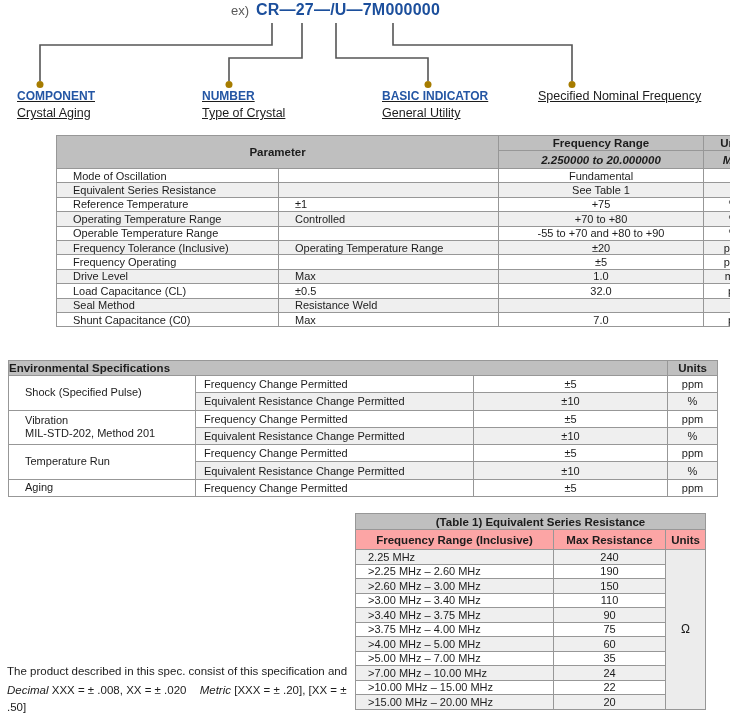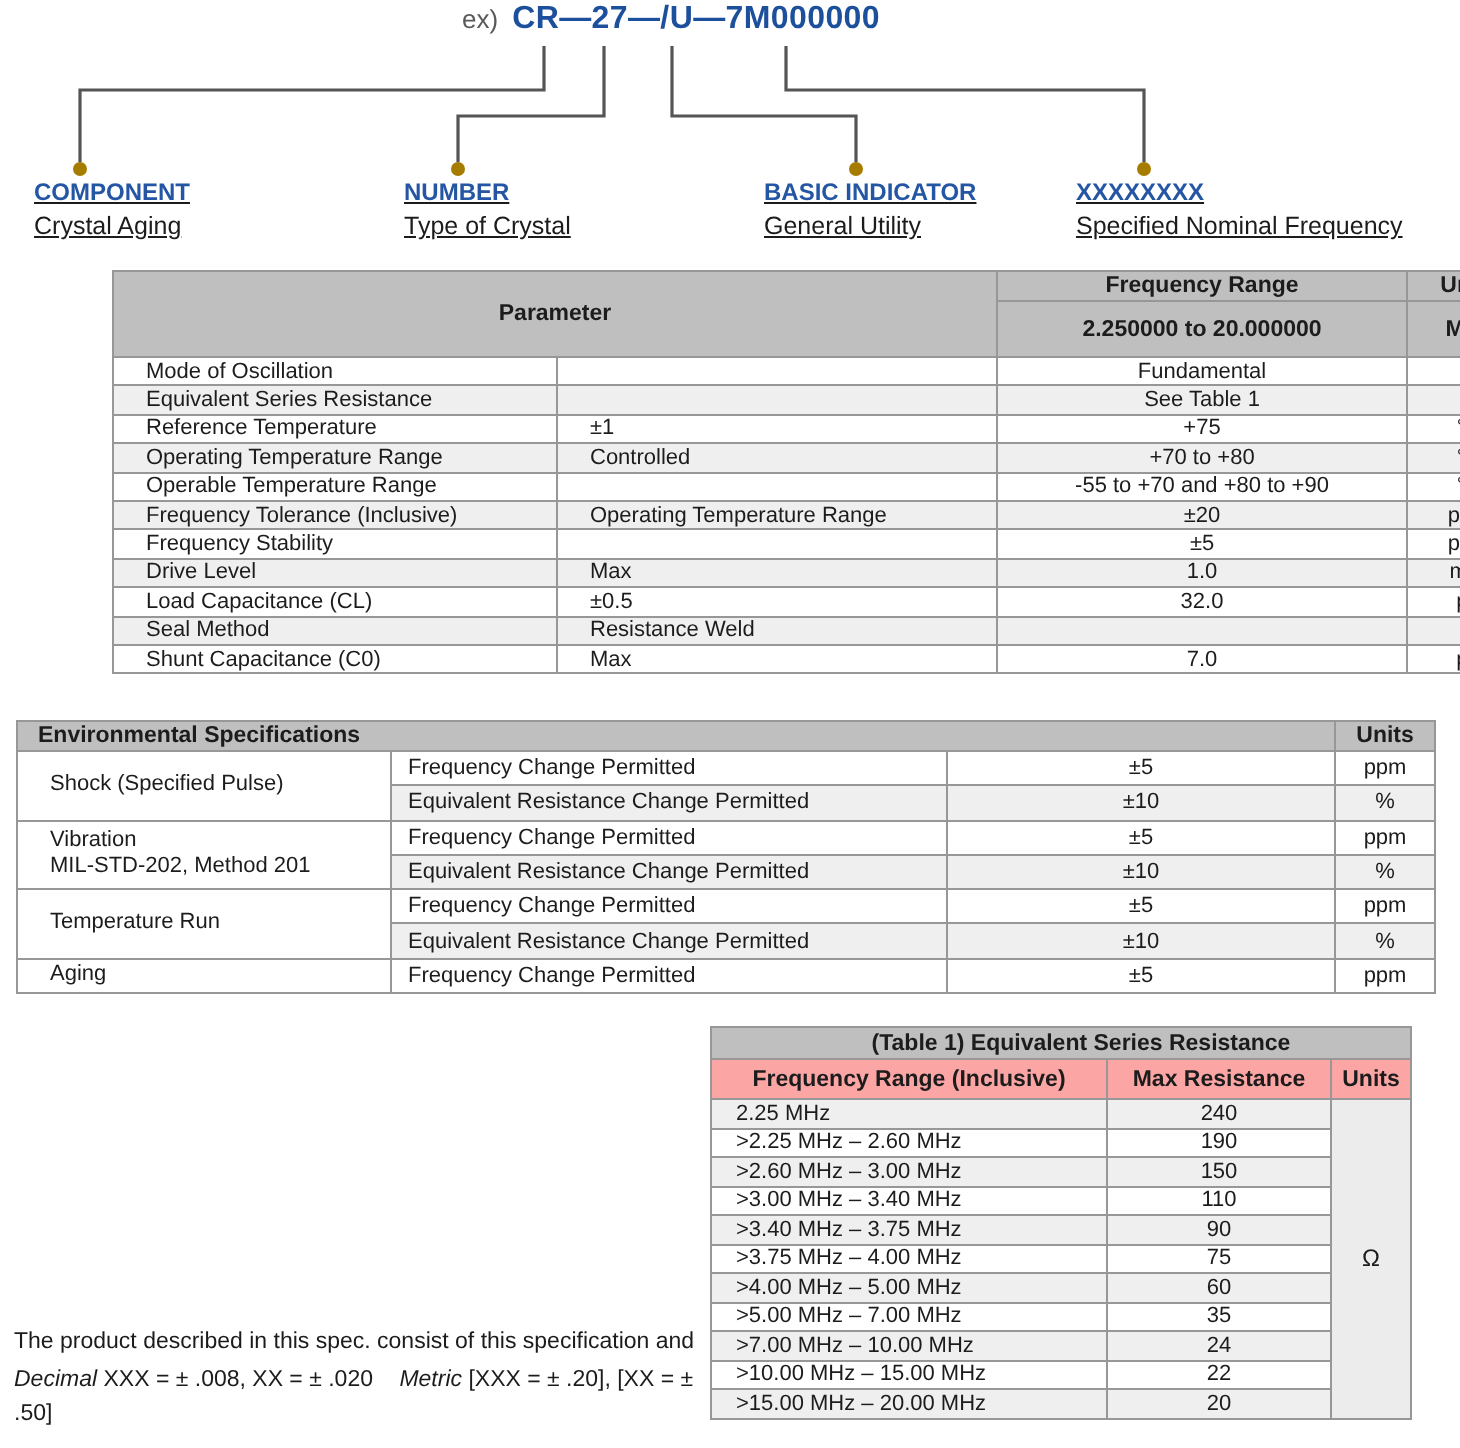--- a/index.html
+++ b/index.html
@@ -39,30 +39,30 @@
   table{border:1.5px solid var(--border_outer);}
   th{background:var(--header_bg);font-weight:bold;font-size:11.5px;text-align:center;}
   .alt td{background:var(--alt_row);}
   .cell-left{text-align:left;padding-left:16px;}
   .cell-center{text-align:center;}
 
   
   #main-table-wrap{position:absolute;left:8px;top:135px;margin-left:48px;}
   #main-table{width:709px;}
   #main-table thead tr:nth-child(1) th{height:15px;}
-  #main-table thead tr:nth-child(2) th{height:28px;}
+  #main-table thead tr:nth-child(2) th{height:18px;font-style:italic;}
   #main-table tbody td{height:14.4px;}
   #main-table .c2{padding-left:16px;text-align:left;}
 
   
   #env-table-wrap{position:absolute;left:8px;top:360px;}
   #env-table{width:709px;}
   #env-table thead th{height:15px;}
   #env-table tbody td{height:17.3px;}
-  #env-table .env-title{text-align:left;padding-left:10px;}
+  #env-table .env-title{text-align:left;}
   #env-table .cat-cell{background:#fff;line-height:13px;padding-left:16px;text-align:left;}
   #env-table .cat-cell span{display:block;}
   #env-table .test-cell{padding-left:8px;text-align:left;}
 
   
   #table1-wrap{position:absolute;left:355px;top:513px;}
   #table1{width:350px;}
   #table1 .t1-title th{height:16px;padding-left:20px;}
   #table1 .t1-colhead th{height:20px;background:#fca5a5;}
   #table1 tbody td{height:14.5px;}
@@ -102,21 +102,20 @@
   </div>
   <div class="diagram-label lab2">
     <div class="lab-title">NUMBER</div>
     <div class="lab-sub">Type of Crystal</div>
   </div>
   <div class="diagram-label lab3">
     <div class="lab-title">BASIC INDICATOR</div>
     <div class="lab-sub">General Utility</div>
   </div>
   <div class="diagram-label lab4">
-    <div class="lab-title">XXXXXXXX</div>
     <div class="lab-sub">Specified Nominal Frequency</div>
   </div>
 
   <div id="main-table-wrap">
     <table id="main-table">
       <colgroup>
           <col style="width:222px">
           <col style="width:220px">
           <col style="width:205px">
           <col style="width:62px">
@@ -163,21 +162,21 @@
             <td class="cell-center">-55 to +70 and +80 to +90</td>
             <td class="cell-center">°C</td>
           </tr>
         <tr class="alt">
             <td class="cell-left">Frequency Tolerance (Inclusive)</td>
             <td class="c2">Operating Temperature Range</td>
             <td class="cell-center">±20</td>
             <td class="cell-center">ppm</td>
           </tr>
         <tr>
-            <td class="cell-left">Frequency Stability</td>
+            <td class="cell-left">Frequency Operating</td>
             <td class="c2"></td>
             <td class="cell-center">±5</td>
             <td class="cell-center">ppm</td>
           </tr>
         <tr class="alt">
             <td class="cell-left">Drive Level</td>
             <td class="c2">Max</td>
             <td class="cell-center">1.0</td>
             <td class="cell-center">mW</td>
           </tr>

